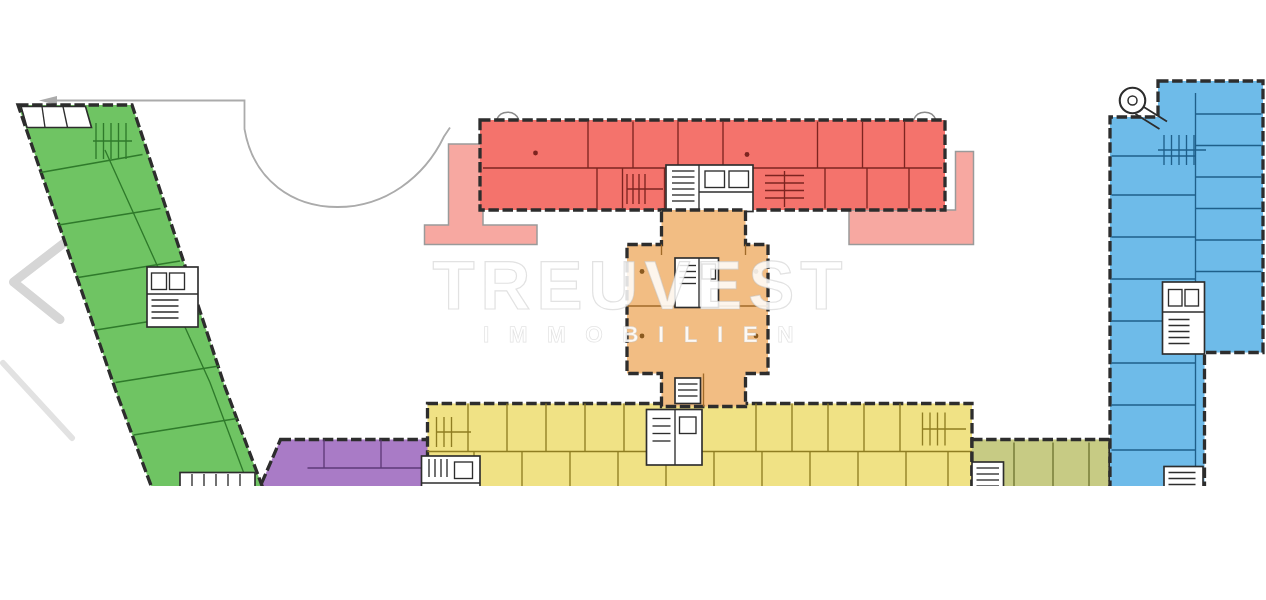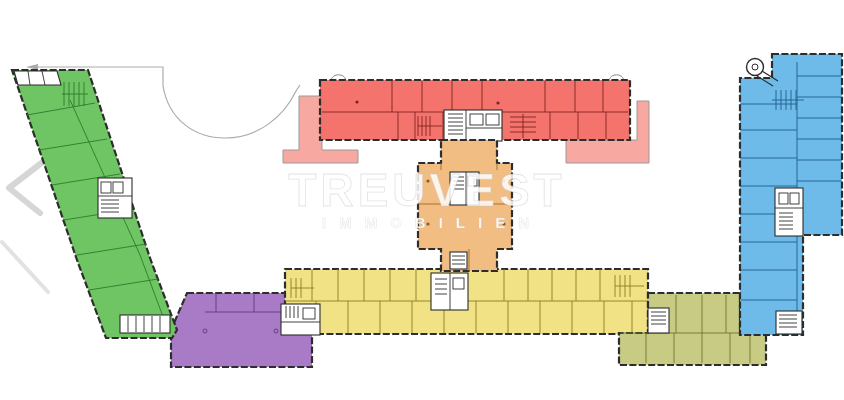--- a/index.html
+++ b/index.html
@@ -1,16 +1,16 @@
 <!DOCTYPE html>
 <html><head>
 <meta charset="utf-8">
 <style>
   html,body{margin:0;padding:0;background:#ffffff;}
-  .stage{position:relative;width:844px;height:400px;background:#ffffff;overflow:hidden;
+  .stage{position:relative;width:844px;height:324px;background:#ffffff;overflow:hidden;
          font-family:"Liberation Sans", sans-serif;border-radius:14px;}
   svg{display:block;}
   .wall{stroke:#2d2d2d;stroke-width:2.2;stroke-dasharray:7 2.4;stroke-linejoin:miter;}
   .site{fill:none;stroke-width:1.2;}
   .terr{stroke:#9a9a9a;stroke-width:1;}
   .core{fill:#ffffff;stroke:#2d2d2d;stroke-width:1.1;}
   .ln{fill:none;stroke-width:0.9;}
   .g-red{stroke:#7d2420;}
   .g-org{stroke:#a06a28;}
   .g-yel{stroke:#8f7d22;}

